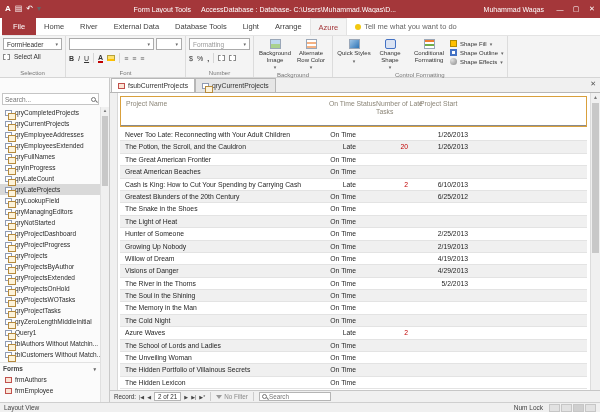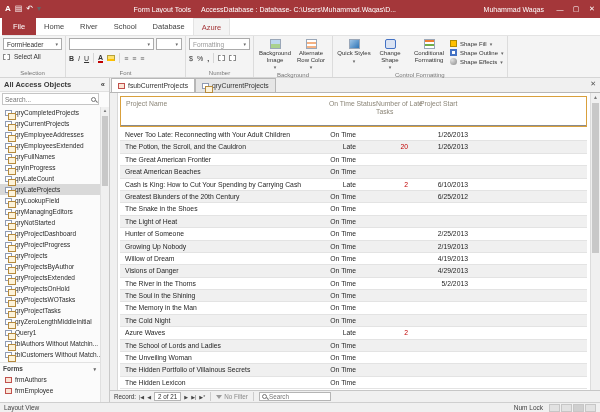--- a/index.html
+++ b/index.html
@@ -160,23 +160,29 @@
     <span class="win-btn">—</span>
     <span class="win-btn">▢</span>
     <span class="win-btn">✕</span>
   </div>
 </div>
 
 <div id="ribbon-tabs">
   <div class="rtab file">File</div>
   <div class="rtab">Home</div>
   <div class="rtab">River</div>
-  <div class="rtab">School</div>
-  <div class="rtab">Database</div>
+  <div class="rtab">External Data</div>
+  <div class="rtab">Database Tools</div>
+  <div class="rtab">Light</div>
+  <div class="rtab">Arrange</div>
   <div class="rtab active">Azure</div>
+  <div class="tellme">
+    <span class="bulb-icon"></span>
+    <span>Tell me what you want to do</span>
+  </div>
 </div>
 
 <div id="ribbon">
 
   <div class="rgroup" style="width:66px">
     <div class="combo">
       <span>FormHeader</span>
       <span class="arr">▾</span>
     </div>
     <div class="btn-row">
@@ -276,24 +282,20 @@
           <span>Shape Effects</span>
           <span class="dd">▾</span>
         </div>
       </div>
     </div>
     <div class="rgroup-label">Control Formatting</div>
   </div>
 </div>
 
 <div id="navpane">
-  <div id="nav-header">
-    <span>All Access Objects</span>
-    <span>«</span>
-  </div>
   <div id="nav-search">
     <input placeholder="Search..." style="">
     <span class="mag-icon"></span>
   </div>
   <div id="nav-list">
 
       <div class="nav-item">
         <span class="q-icon"></span>
         <span>qryCompletedProjects</span>
       </div>

